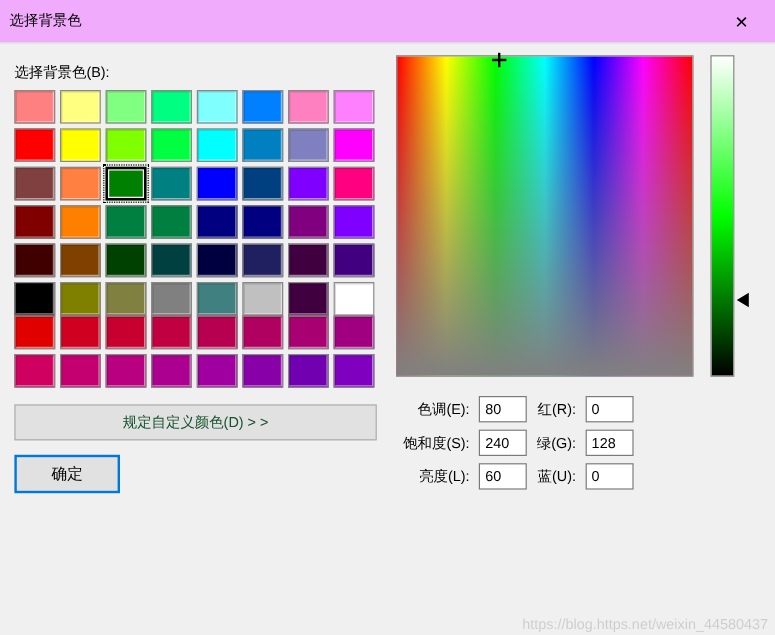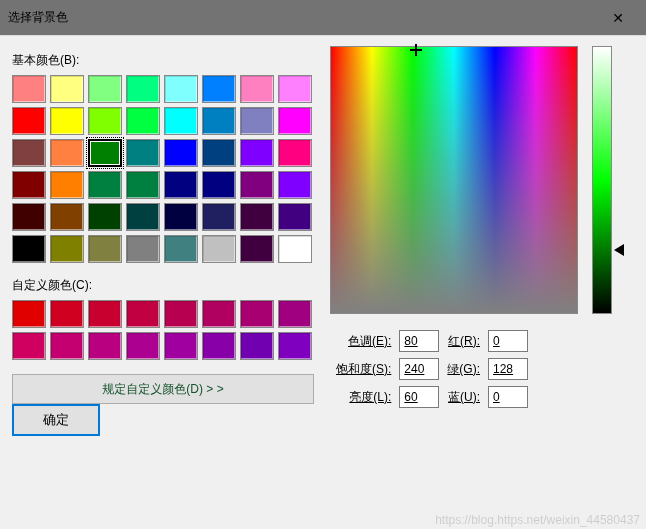--- a/index.html
+++ b/index.html
@@ -8,21 +8,21 @@
     font-family: "Microsoft YaHei", "Segoe UI", Tahoma, sans-serif;
     font-size: 12px;
     background: #f0f0f0;
     color: #000;
     width: 646px;
     height: 529px;
     position: relative;
     overflow: hidden;
   }
   .titlebar {
-    background: #737373;
+    background: #f0abfc;
     height: 36px;
     display: flex;
     align-items: center;
     padding: 14px 8px;
     border-bottom: 1px solid #ddd;
   }
   .titlebar .title { flex: 1; font-size: 12px; }
   .titlebar .close {
     width: 40px; height: 28px;
     display: flex; align-items: center; justify-content: center;
@@ -68,21 +68,21 @@
     cursor: default;
   }
   .btn.disabled { color: #14532d; }
   .define-btn {
     width: 302px; height: 30px;
     margin-top: 14px;
   }
   .dlg-buttons {
     display: flex;
     gap: 10px;
-    margin-top: 0;
+    margin-top: 12px;
   }
   .ok-btn, .cancel-btn {
     width: 88px; height: 32px;
     font-size: 13px;
   }
   .ok-btn {
     border: 2px solid #0078d7;
     background: #e1e1e1;
   }
   .gradient-area {
@@ -143,21 +143,20 @@
     background: #008000;
     border: 1px solid #888;
   }
   .preview-label { margin-top: 4px; }
   .num-grid {
     display: grid;
     grid-template-columns: auto 40px auto 40px;
     gap: 6px 8px;
     align-items: center;
     margin-left: 6px;
-    text-decoration: underline;
   }
   .num-grid label { text-align: right; white-space: nowrap; }
   .num-grid input {
     width: 40px; height: 22px;
     border: 1px solid #7a7a7a;
     font-size: 12px;
     padding: 0 4px;
     background: #fff;
   }
   .add-btn {
@@ -175,21 +174,21 @@
 </head>
 <body>
 
 <div class="titlebar">
   <div class="title">选择背景色</div>
   <div class="close">✕</div>
 </div>
 
 <div class="content">
   <div class="left-pane">
-    <div class="section-label">基本颜色(B):</div>
+    <div class="section-label">选择背景色(B):</div>
     <div class="swatch-grid" id="basic-grid">
         <div class="swatch" style="background: rgb(255, 128, 128);"></div>
         <div class="swatch" style="background: rgb(255, 255, 128);"></div>
         <div class="swatch" style="background: rgb(128, 255, 128);"></div>
         <div class="swatch" style="background: rgb(0, 255, 128);"></div>
         <div class="swatch" style="background: rgb(128, 255, 255);"></div>
         <div class="swatch" style="background: rgb(0, 128, 255);"></div>
         <div class="swatch" style="background: rgb(255, 128, 192);"></div>
         <div class="swatch" style="background: rgb(255, 128, 255);"></div>
         <div class="swatch" style="background: rgb(255, 0, 0);"></div>
@@ -227,21 +226,20 @@
         <div class="swatch" style="background: rgb(0, 0, 0);"></div>
         <div class="swatch" style="background: rgb(128, 128, 0);"></div>
         <div class="swatch" style="background: rgb(128, 128, 64);"></div>
         <div class="swatch" style="background: rgb(128, 128, 128);"></div>
         <div class="swatch" style="background: rgb(64, 128, 128);"></div>
         <div class="swatch" style="background: rgb(192, 192, 192);"></div>
         <div class="swatch" style="background: rgb(64, 0, 64);"></div>
         <div class="swatch" style="background: rgb(255, 255, 255);"></div>
       </div>
 
-    <div class="section-label" style="margin-top:14px">自定义颜色(C):</div>
     <div class="custom-grid" id="custom-grid">
         <div class="swatch" style="background: rgb(224, 0, 0);"></div>
         <div class="swatch" style="background: rgb(208, 0, 32);"></div>
         <div class="swatch" style="background: rgb(200, 0, 48);"></div>
         <div class="swatch" style="background: rgb(192, 0, 64);"></div>
         <div class="swatch" style="background: rgb(184, 0, 80);"></div>
         <div class="swatch" style="background: rgb(176, 0, 96);"></div>
         <div class="swatch" style="background: rgb(168, 0, 112);"></div>
         <div class="swatch" style="background: rgb(160, 0, 128);"></div>
         <div class="swatch" style="background: rgb(208, 0, 96);"></div>

